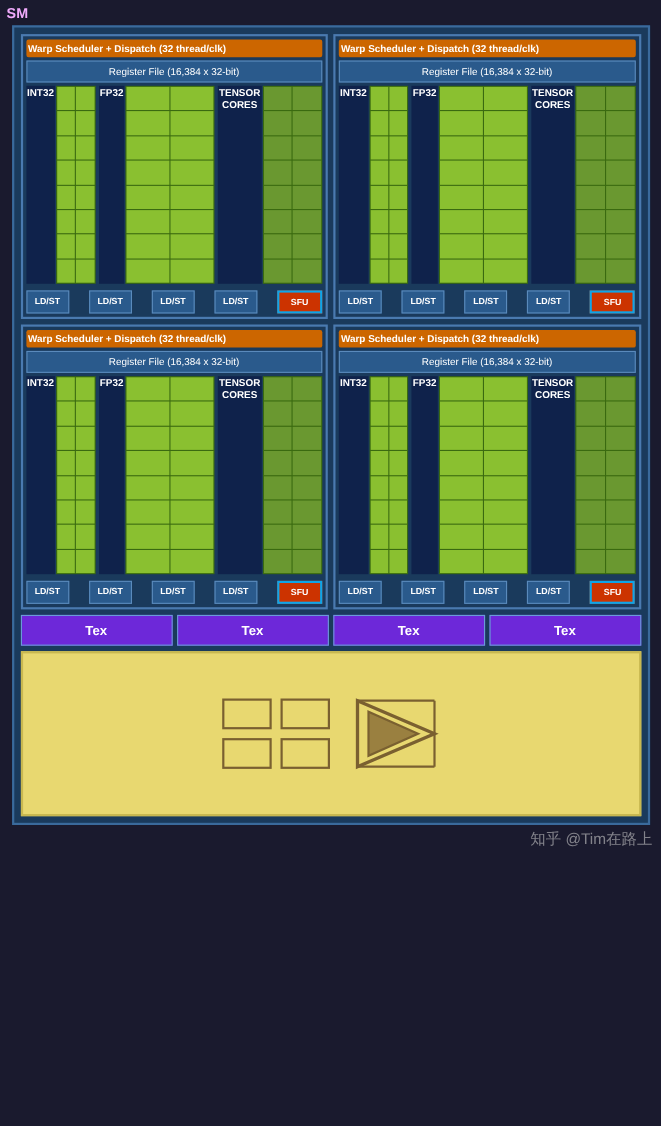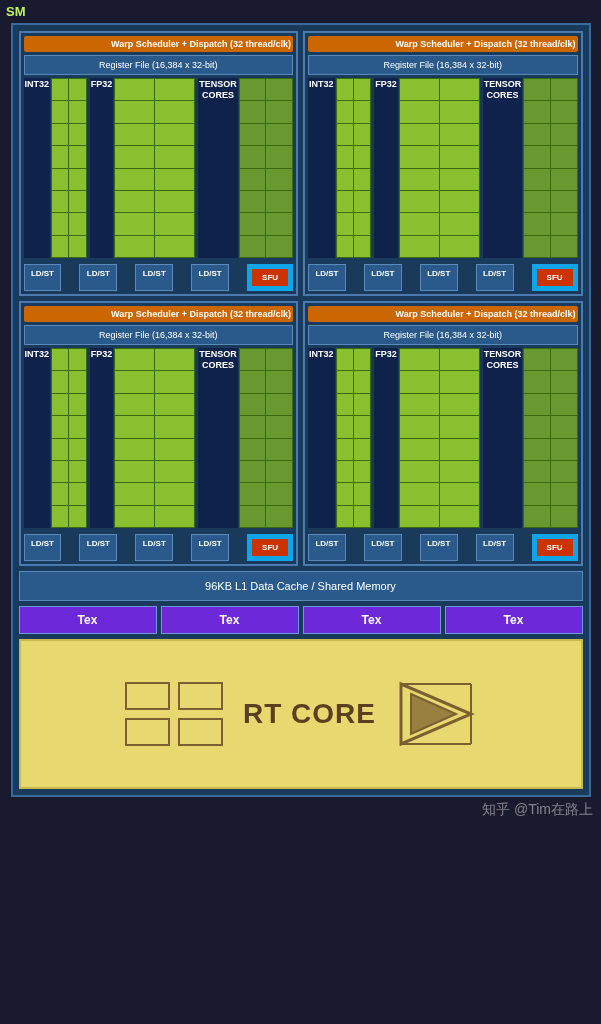--- a/index.html
+++ b/index.html
@@ -6,21 +6,21 @@
     body {
       background: #1a1a2e;
       font-family: Arial, sans-serif;
       width: 601px;
       min-height: 1024px;
       display: flex;
       flex-direction: column;
       align-items: center;
     }
     .sm-label {
-      color: #bef264;
+      color: #f0abfc;
       font-size: 13px;
       font-weight: bold;
       align-self: flex-start;
       padding: 4px 6px;
     }
     .main-container {
       width: 580px;
       background: #1a3a5c;
       border: 2px solid #3a6a9c;
       padding: 6px;
@@ -39,21 +39,21 @@
       display: flex;
       flex-direction: column;
       padding: 3px;
       gap: 3px;
     }
     .warp-scheduler {
       background: #cc6600;
       color: white;
       font-size: 9px;
       font-weight: bold;
-      text-align: right;
+      text-align: left;
       padding: 3px 2px;
       border-radius: 2px;
     }
     .register-file {
       background: #2a5a8c;
       color: white;
       font-size: 9px;
       text-align: center;
       padding: 4px 12px;
       border: 1px solid #5a8abc;
@@ -74,21 +74,21 @@
       border: 1px solid #5a8abc;
     }
     .sfu-btn {
       flex: 1;
       background: #cc3300;
       color: white;
       font-size: 8px;
       font-weight: bold;
       text-align: center;
       padding: 4px 1px;
-      border: 5px solid #0ea5e9;
+      border: 2px solid #0ea5e9;
     }
     .cache-bar {
       background: #2a5a8c;
       color: white;
       font-size: 11px;
       text-align: center;
       padding: 8px;
       border: 1px solid #5a8abc;
     }
     .tex-row {
@@ -712,21 +712,20 @@
         <div class="ld-st-btn">LD/ST</div>
         <div class="ld-st-btn">LD/ST</div>
         <div class="ld-st-btn">LD/ST</div>
         <div class="ld-st-btn">LD/ST</div>
         <div class="sfu-btn">SFU</div>
       </div>
     </div>
 
   </div>
 
-  <div class="cache-bar">96KB L1 Data Cache / Shared Memory</div>
 
   <div class="tex-row">
     <div class="tex-btn">Tex</div>
     <div class="tex-btn">Tex</div>
     <div class="tex-btn">Tex</div>
     <div class="tex-btn">Tex</div>
   </div>
 
   <div class="rt-core-section">
 
@@ -734,21 +733,20 @@
       <div class="rt-box-row">
         <div class="rt-box"></div>
         <div class="rt-box"></div>
       </div>
       <div class="rt-box-row">
         <div class="rt-box"></div>
         <div class="rt-box"></div>
       </div>
     </div>
 
-    <div class="rt-core-label">RT CORE</div>
 
     <div style="position:relative; width:80px; height:70px; display:flex; align-items:center;">
       <svg width="80" height="70" viewBox="0 0 80 70">
         <polygon points="5,5 75,35 5,65" fill="none" stroke="#7a6030" stroke-width="3"></polygon>
         <line x1="5" y1="5" x2="75" y2="5" stroke="#7a6030" stroke-width="2"></line>
         <line x1="5" y1="65" x2="75" y2="65" stroke="#7a6030" stroke-width="2"></line>
         <line x1="75" y1="5" x2="75" y2="65" stroke="#7a6030" stroke-width="2"></line>
         <polygon points="15,15 60,35 15,55" fill="#9a8040" stroke="#7a6030" stroke-width="2"></polygon>
       </svg>
     </div>

